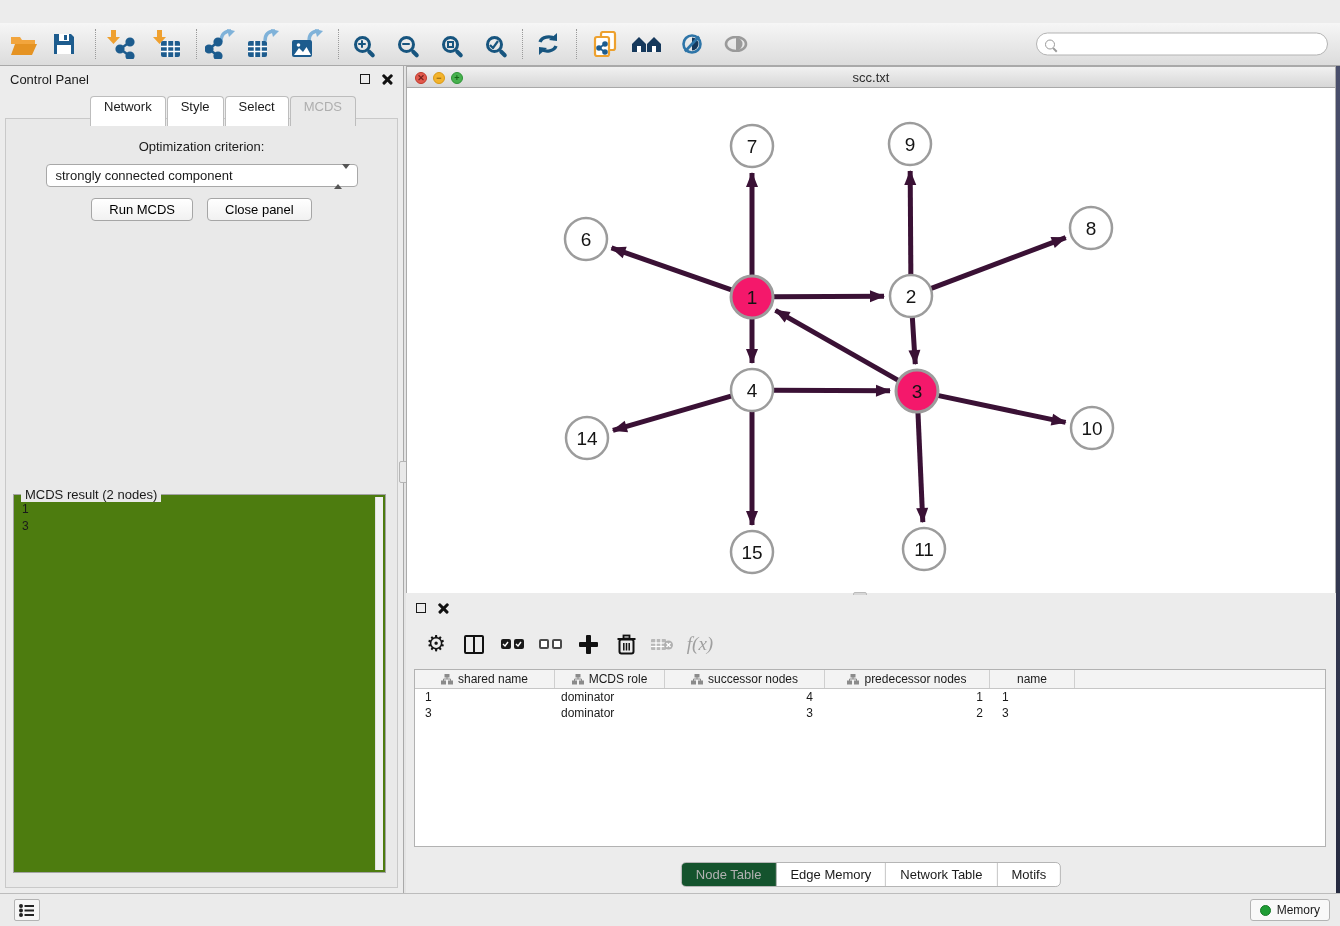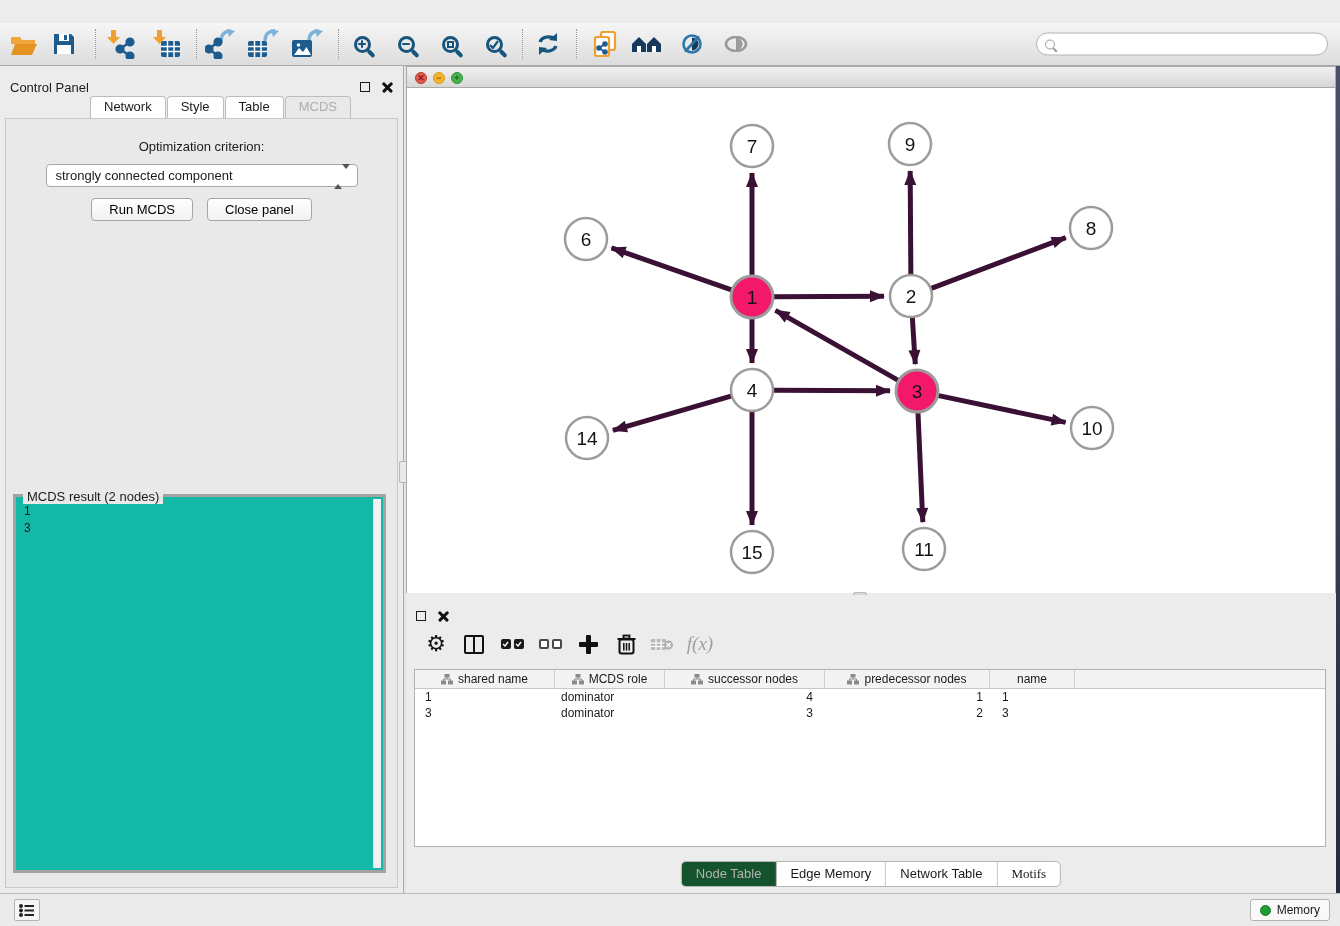--- a/index.html
+++ b/index.html
@@ -31,49 +31,49 @@
   .fit-sq { width:7px; height:7px; border:2px solid #17557f; }
 
   .search { position:absolute; right:12px; top:50%; transform:translateY(-50%); width:292px; height:23px;
             background:#fff; border:1px solid #b3b3b3; border-radius:12px; display:flex; align-items:center; padding-left:8px; }
   .search .mini-mag { position:relative; width:10px; height:10px; border:1.6px solid #9a9a9a; border-radius:50%; }
   .search .mini-mag::after { content:""; position:absolute; width:1.8px; height:5px; background:#9a9a9a;
             transform:rotate(-45deg); right:-2px; bottom:-4px; }
   .search input { border:none; outline:none; flex:1; height:18px; font:13px "Liberation Sans",sans-serif; background:transparent; }
 
   
-  .panel-head { position:absolute; left:0; right:0; top:8px; height:26px; display:flex; align-items:center; padding:0 10px; }
+  .panel-head { position:absolute; left:0; right:0; top:0; height:26px; display:flex; align-items:center; padding:0 10px; }
   .ph-title { flex:1; }
   .float-ic { width:10px; height:10px; border:1.6px solid #1a1a1a; margin-right:12px; }
   .close-ic { position:relative; width:11px; height:11px; }
   .close-ic::before,.close-ic::after { content:""; position:absolute; left:-1px; top:4.5px; width:13px; height:2.6px;
         background:#111; border-radius:1px; }
   .close-ic::before { transform:rotate(45deg); } .close-ic::after { transform:rotate(-45deg); }
 
   
   .ctrl { position:absolute; left:0; top:66px; width:403px; bottom:33px; background:#ececec; }
-  .ctrl-tabs { position:absolute; left:78px; top:30px; height:22px; display:flex;padding-left:12px; }
+  .ctrl-tabs { position:absolute; left:78px; top:30px; height:30px; display:flex;padding-left:12px; }
   .tab { padding:2px 13px 3px; background:#fff; border:1px solid #bdbdbd; border-bottom:none;
          border-radius:4px 4px 0 0; margin-right:1px; position:relative; z-index:2; }
   .tab.active { background:#e9e9e9; color:#aeaeae; }
   .ctrl-body { position:absolute; left:5px; right:5px; top:52px; bottom:5px;
                background:#e9e9e9; border:1px solid #c9c9c9; }
   .opt-label { text-align:center; margin-top:20px; }
   .select { position:relative; width:312px; height:23px; margin:10px auto 0; background:#fff;
             border:1px solid #a8a8a8; border-radius:4px; display:flex; align-items:center; padding:0 22px 0 9px; }
   .stepper { position:absolute; right:7px; top:4px; }
   .stepper .up { width:0; height:0; border-left:4px solid transparent; border-right:4px solid transparent;
                  border-bottom:5px solid #555; margin-bottom:3px; }
   .stepper .dn { width:0; height:0; border-left:4px solid transparent; border-right:4px solid transparent;
                  border-top:5px solid #555; }
   .btn-row { display:flex; justify-content:center; gap:14px; margin-top:11px; }
   .btn { height:23px; padding:0 17px; background:linear-gradient(#ffffff,#f1f1f1);
          border:1px solid #a6a6a6; border-radius:4px; font:13px "Liberation Sans",sans-serif; }
   .result-box { position:absolute; left:7px; right:11px; top:375px; bottom:14px;
-                border:3px solid #a3a3a3; background:#14b8a6; }
+                border:1px solid #a3a3a3; background:#4d7c0f; }
   .result-legend { position:absolute; top:-8px; left:7px; background:#e9e9e9; padding:0 4px; }
   .result-text { position:absolute; inset:3px 11px 3px 3px; font:12px "Liberation Sans",sans-serif;
                  white-space:pre; line-height:17px; padding:3px 5px; overflow:hidden; }
   .result-scroll { position:absolute; top:2px; bottom:2px; right:2px; width:8px; background:#f1f1f1; border-left:1px solid #e0e0e0; }
 
   
   .net { position:absolute; left:406px; top:66px; width:930px; height:527px; }
   .net-title { position:absolute; left:0; right:0; top:0; height:22px;
                background:linear-gradient(#f1f1f1,#d7d7d7); border:1px solid #a9a9a9; }
   .net-title .t { position:absolute; left:0; right:0; top:3px; text-align:center; color:#2c2c2c; }
@@ -119,21 +119,21 @@
   .trow { display:flex; height:16px; align-items:center; font-size:12px; }
   .td { height:100%; display:flex; align-items:center; }
   .td.c0{ padding-left:10px; } .td.c1{ padding-left:6px; }
   .td.c2{ justify-content:flex-end; padding-right:12px; }
   .td.c3{ justify-content:flex-end; padding-right:7px; }
   .td.c4{ padding-left:12px; }
 
   .seg { position:absolute; bottom:6px; left:50%; transform:translateX(-50%); display:flex;
          border:1px solid #b5b5b5; border-radius:5px; overflow:hidden; background:#fff; }
   .seg-item { padding:4px 14px; border-right:1px solid #c6c6c6; }
-  .seg-item:last-child { border-right:none;font-family:Liberation Serif, serif; }
+  .seg-item:last-child { border-right:none; }
   .seg-item.active { background:#14532d; color:#b2b2b2; }
 
   
   .status { position:absolute; left:0; right:0; bottom:0; height:33px; background:#ebebeb; border-top:1px solid #bcbcbc;padding-left:48px; }
   .list-btn { position:absolute; left:14px; top:5px; width:26px; height:22px; background:#f6f6f6;
               border:1px solid #b3b3b3; border-radius:2px; display:flex; align-items:center; justify-content:center; }
   .mem-btn { position:absolute; right:10px; top:5px; height:22px; padding:0 9px; background:#f9f9f9;
              border:1px solid #b3b3b3; border-radius:3px; display:flex; align-items:center; gap:6px; font-size:12px; }
   .mem-dot { width:11px; height:11px; border-radius:50%; background:#1f9d35; border:1px solid #167a27; }
 </style>
@@ -309,21 +309,21 @@
 
   <div class="ctrl">
     <div class="panel-head">
       <span class="ph-title">Control Panel</span>
       <span class="float-ic"></span>
       <span class="close-ic"></span>
     </div>
     <div class="ctrl-tabs">
       <span class="tab">Network</span>
       <span class="tab">Style</span>
-      <span class="tab">Table</span>
+      <span class="tab">Select</span>
       <span class="tab active">MCDS</span>
     </div>
     <div class="ctrl-body">
       <div class="opt-label">Optimization criterion:</div>
       <div class="select">
         <span>strongly connected component</span>
         <span class="stepper">
           <span class="up"></span><span class="dn"></span>
         </span>
       </div>
@@ -342,20 +342,21 @@
 
   <div class="vdiv">
     <div class="v-handle"></div>
   </div>
 
   <div class="net">
     <div class="net-title">
       <span class="wbtn red" style="left:8px">✕</span>
       <span class="wbtn yel" style="left:26px">−</span>
       <span class="wbtn grn" style="left:44px">+</span>
+      <span class="t">scc.txt</span>
     </div>
     <div class="net-canvas">
       <svg id="graph-svg" width="928" height="504">
           <defs>
             <marker id="arrow" markerUnits="userSpaceOnUse" markerWidth="18" markerHeight="16" refX="15" refY="7" orient="auto">
               <path d="M1 1 L16 7 L1 13 Z" fill="#3a1135"></path>
             </marker>
           </defs>
           <line x1="345" y1="188" x2="345" y2="85" stroke="#3a1135" stroke-width="5" marker-end="url(#arrow)"></line>
           <line x1="325.1752536154717" y1="202.07328138371903" x2="204.48895963725064" y2="159.90578107807553" stroke="#3a1135" stroke-width="5" marker-end="url(#arrow)"></line>

